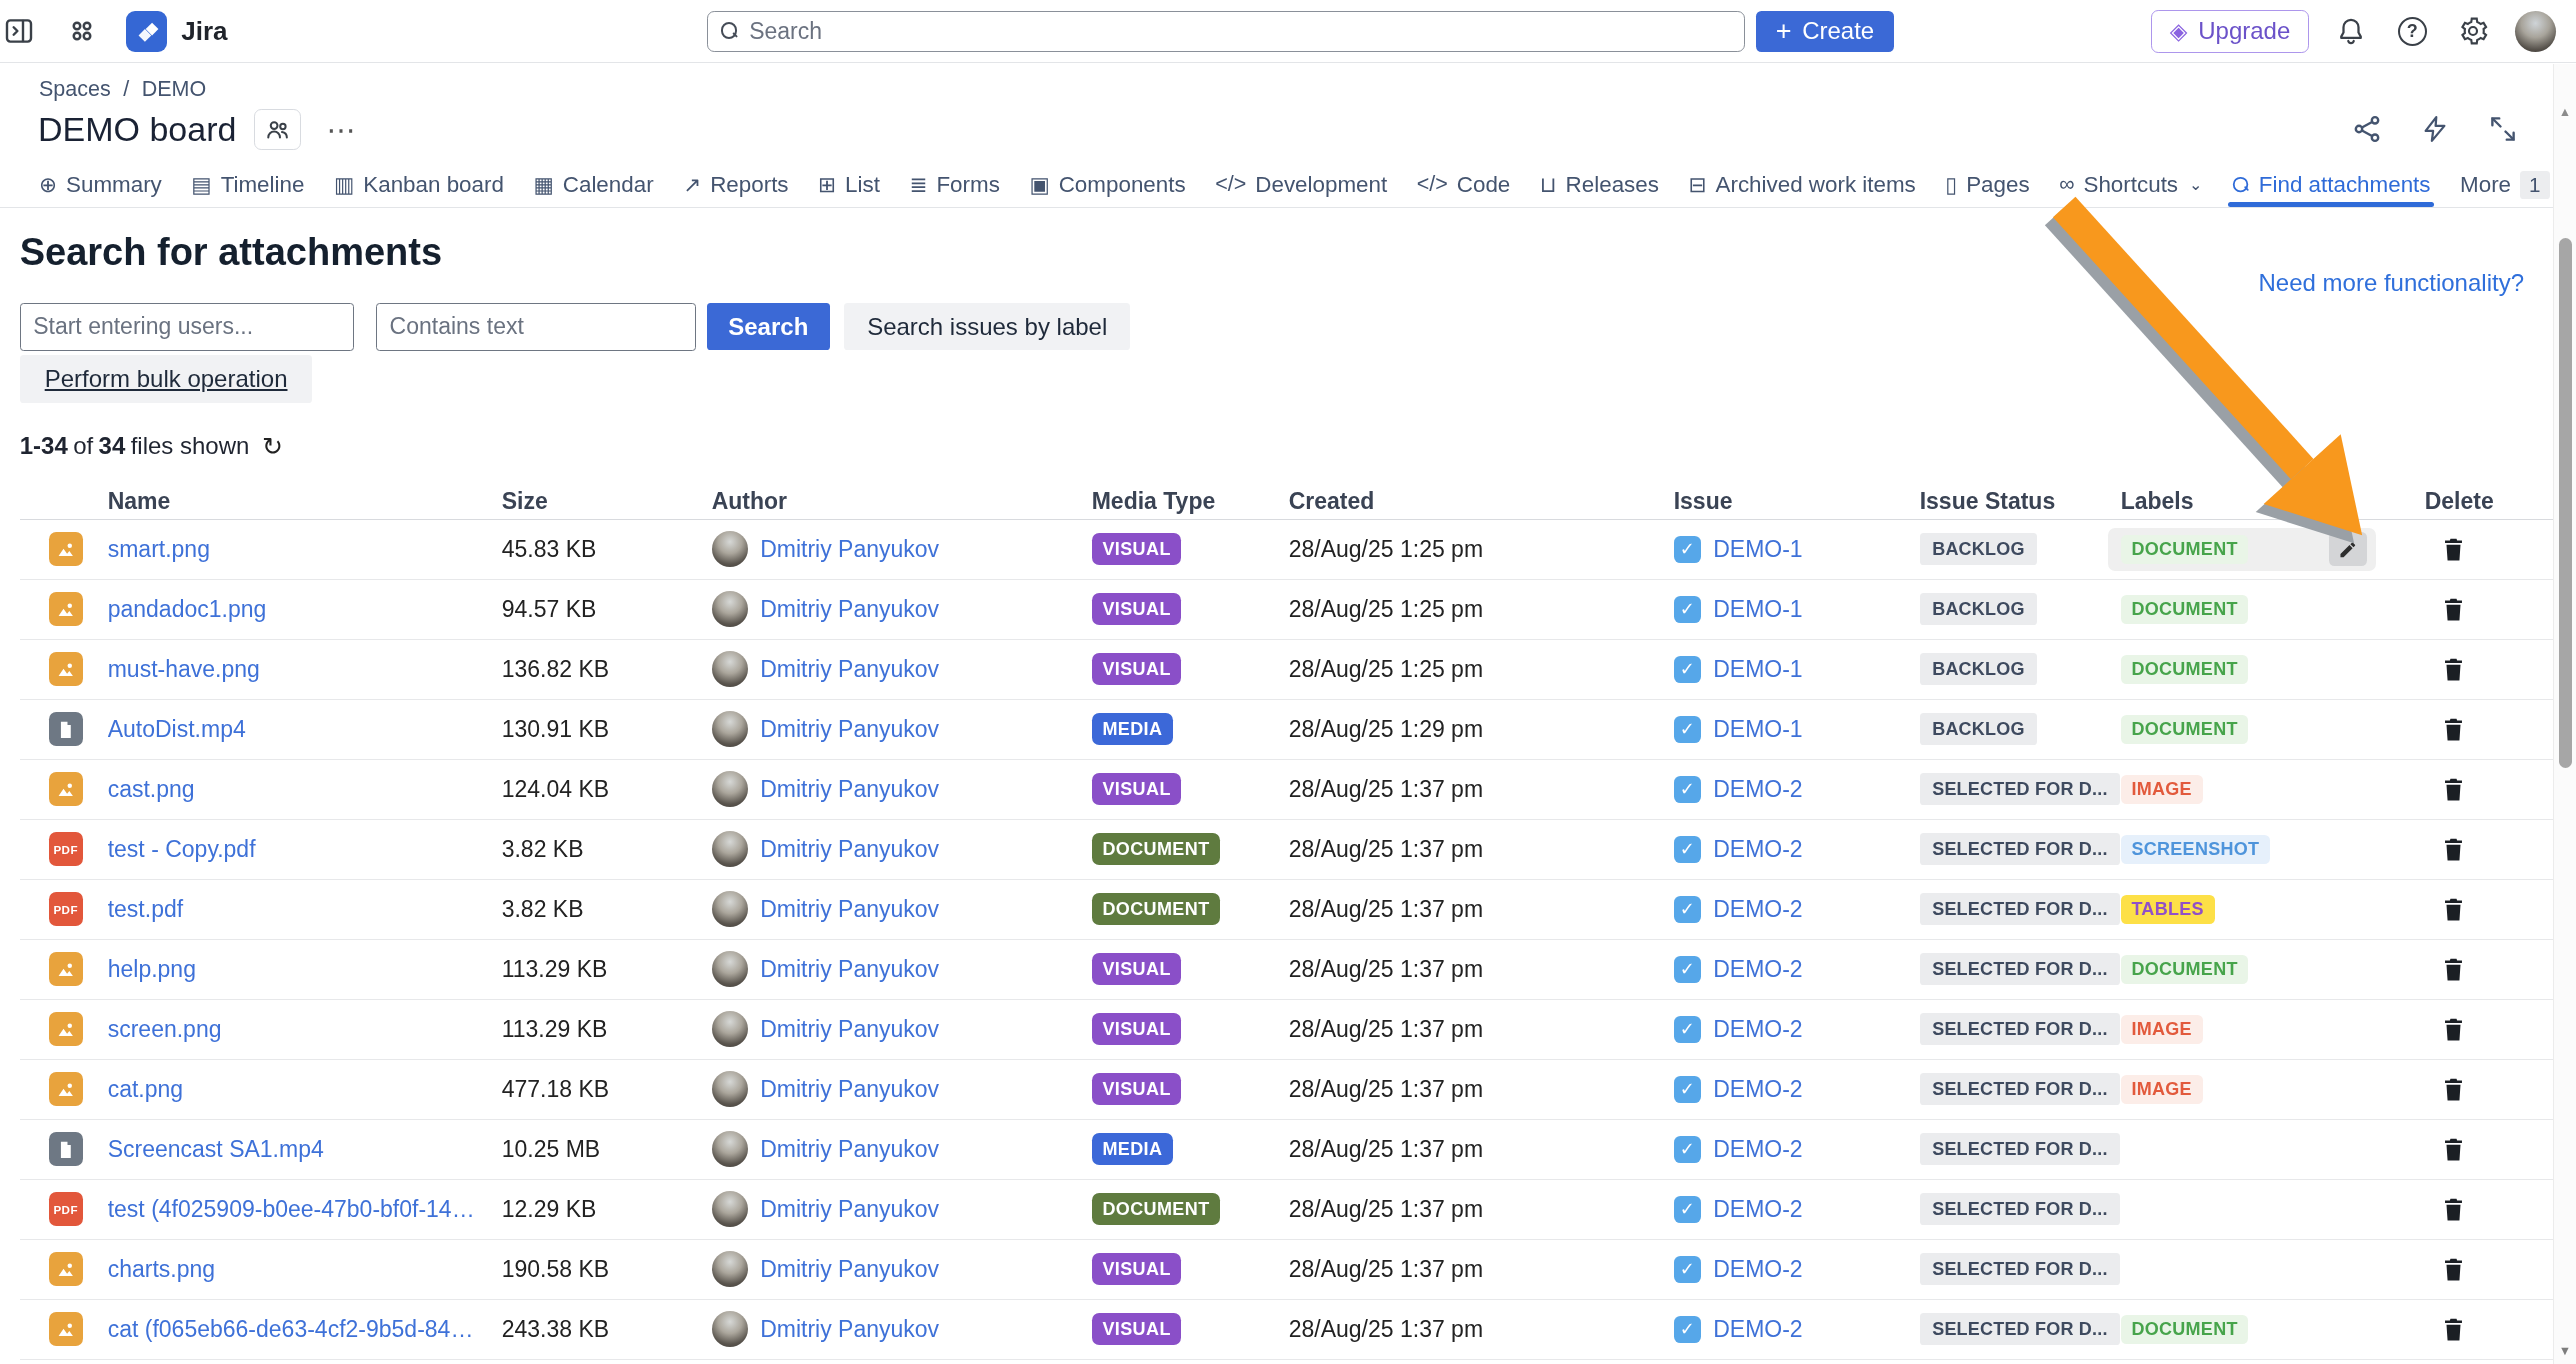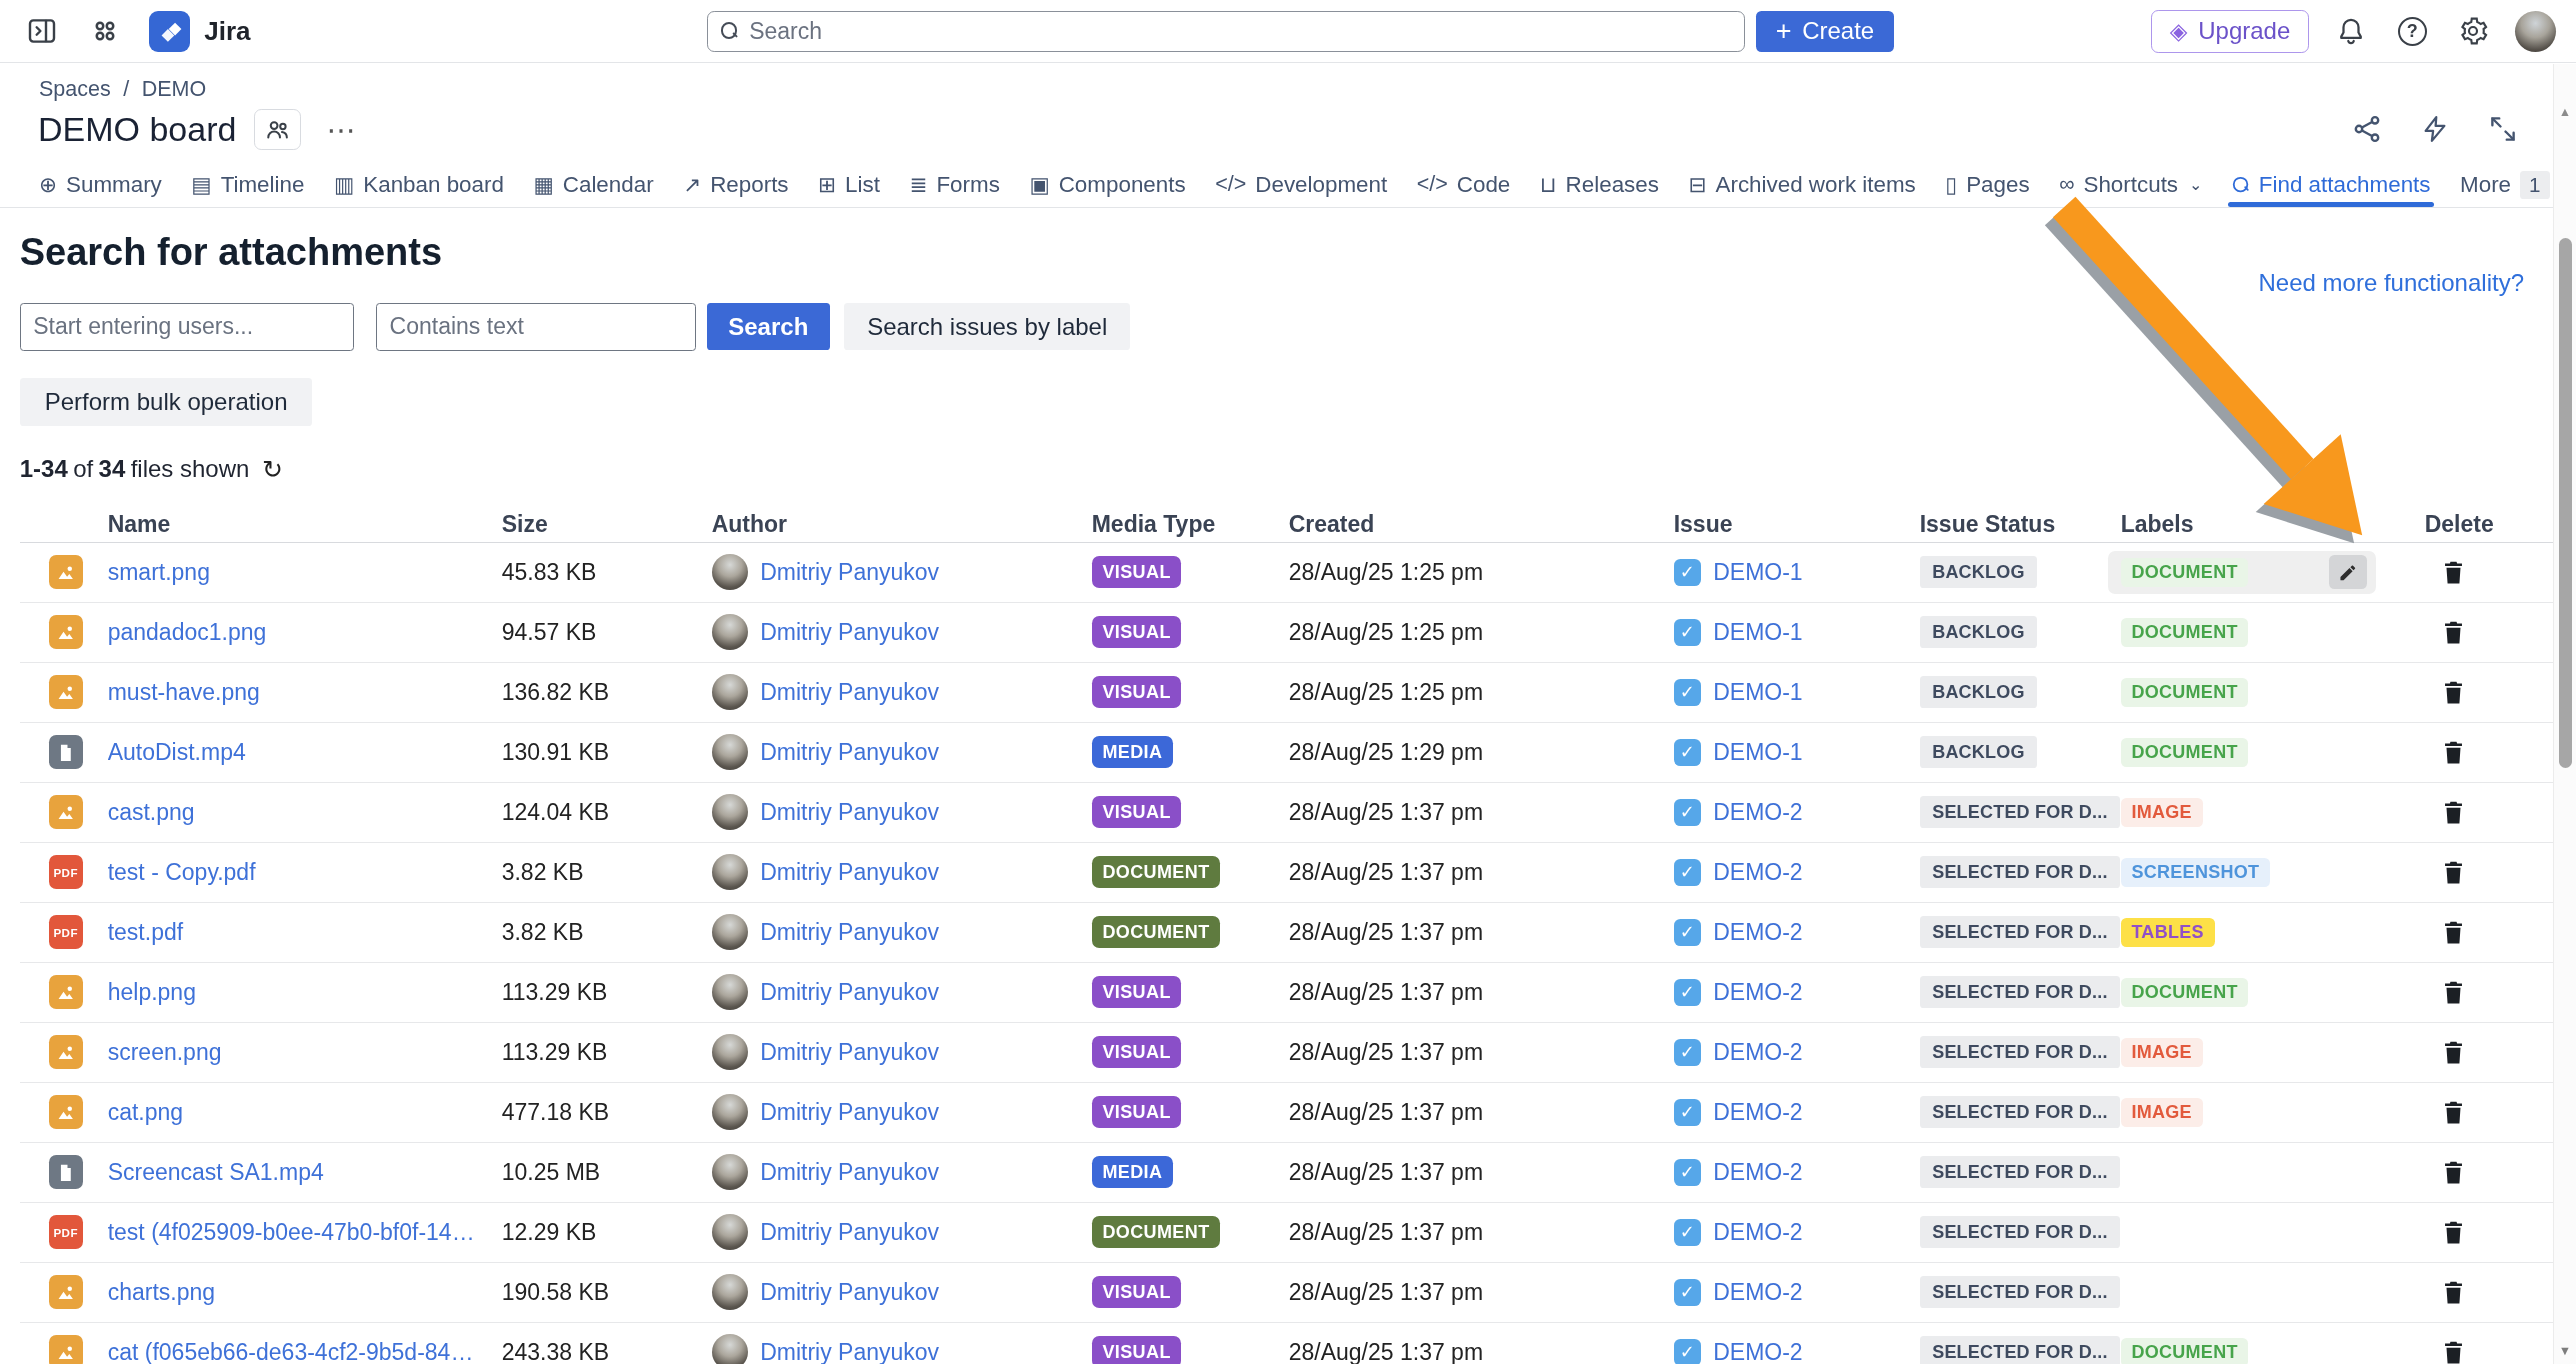--- a/index.html
+++ b/index.html
@@ -1,20 +1,20 @@
 <!DOCTYPE html>
 <html style="font-size:14.3px"><head>
 <meta charset="utf-8">
 <style>
   * { box-sizing: border-box; margin: 0; padding: 0; }
   body { font-family: "Liberation Sans", sans-serif; background: #fff; }
   .app { position: relative; width: 2576px; height: 1365px; overflow: hidden; background: #fff; color: #1e2430; }
 
   
-  .topbar { position: relative; height: 63px; border-bottom: 1.8px solid #e3e5e8; display: flex; align-items: center; padding-left: 23px; gap: 25px; background:#fff; }
+  .topbar { position: relative; height: 63px; border-bottom: 1.8px solid #e3e5e8; display: flex; align-items: center; gap: 25px; background:#fff; }
   .icon-btn { display: flex; align-items: center; justify-content: center; width: 38px; height: 38px; border-radius: 5.4px; cursor: pointer; }
   .logo-group { display: flex; align-items: center; gap: 14.3px; }
   .jira-tile { width: 41px; height: 41px; border-radius: 9px; background: #3567D4; display:flex; align-items:center; justify-content:center; }
   .app-title { font-size: 26px; font-weight: bold; color: #20242b; }
   .search-wrap { position: absolute; left: 707px; top: 10.7px; width: 1038px; height: 41px; border: 1.8px solid #8a9099; border-radius: 7.2px; display: flex; align-items: center; padding-left: 12.5px; gap: 10.7px; background: #fff; }
   .mag { position: relative; width: 18px; height: 18px; flex: 0 0 auto; }
   .mag::before { content: ""; position: absolute; left: 0; top: 0; width: 12.5px; height: 12.5px; border: 2.2px solid #454c57; border-radius: 50%; }
   .mag::after { content: ""; position: absolute; left: 11.6px; top: 11.6px; width: 6.3px; height: 2.2px; background: #454c57; transform: rotate(45deg); border-radius: 1.8px; }
   .search-placeholder { font-size: 23px; color: #6b7280; }
   .create-btn { position: absolute; left: 1756px; top: 10.7px; height: 41px; padding: 0 19.7px; border-radius: 5.4px; background: #3B69D6; color: #fff; font-size: 24px; display: flex; align-items: center; gap: 10.7px; cursor: pointer; }
@@ -51,21 +51,21 @@
   
   .main { position: relative; padding-left: 19.7px; }
   .page-heading { margin-top: 23px; font-size: 38px; font-weight: bold; color: #15202E; }
   .need-link { position: absolute; right: 52px; top: 38px; color: #2F6FDB; font-size: 24px; cursor: pointer; }
   .form-row { margin-top: 29px; display: flex; align-items: center; }
   .txt-input { width: 334px; height: 48px; border: 1.8px solid #6E7682; border-radius: 3.6px; font-size: 23px; padding: 0 12.5px; color: #333; font-family: "Liberation Sans", sans-serif; }
   .txt-input::placeholder { color: #6a7280; }
   .txt-input + .txt-input { margin-left: 22.4px; width: 320px; }
   .search-btn { margin-left: 10.7px; height: 47px; padding: 0 21.5px; background: #3B69D6; color: #fff; border: none; border-radius: 3.6px; font-size: 24px; font-weight: 600; cursor: pointer; font-family: "Liberation Sans", sans-serif; }
   .bylabel-btn { margin-left: 14.3px; height: 47px; padding: 0 23px; background: #F1F2F4; color: #1f2a3a; border: none; border-radius: 3.6px; font-size: 24px; cursor: pointer; font-family: "Liberation Sans", sans-serif; }
-  .bulk-btn { margin-top: 27px; height: 48px; padding: 0 25px; background: #F1F2F4; color: #1f2a3a; border: none; border-radius: 3.6px; font-size: 24px; cursor: pointer; font-family: "Liberation Sans", sans-serif; display:block; }
+  .bulk-btn { margin-top: 4px; height: 48px; padding: 0 25px; background: #F1F2F4; color: #1f2a3a; border: none; border-radius: 3.6px; font-size: 24px; cursor: pointer; font-family: "Liberation Sans", sans-serif; display:block;text-decoration:underline; }
   .count-row { margin-top: 29px; font-size: 24px; color: #1f2430; display: flex; align-items: center; gap: 5.4px; }
   .count-row b { font-weight: bold; }
   .refresh { margin-left: 7.2px; font-size: 25px; color: #222; cursor: pointer; }
 
   
   .table { margin-top: 23px; }
   .trow { display: grid; grid-template-columns: 88px 394px 210px 380px 197px 385px 246px 201px 304px 125px; align-items: center; }
   .thead { height: 36px; font-size: 23px; font-weight: 600; color: #3A4354; border-bottom: 1.8px solid #D8DADE; }
   .tbody .trow { height: 60px; border-bottom: 1.3px solid #E7E8EA; }
   .ficon { width: 34px; height: 34px; border-radius: 7.2px; margin-left: 29px; display: flex; align-items: center; justify-content: center; }

